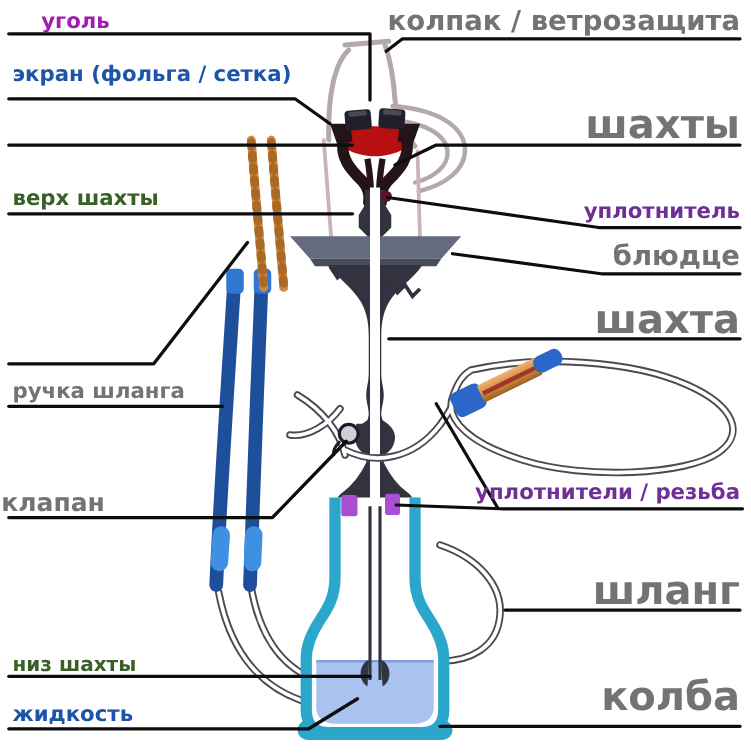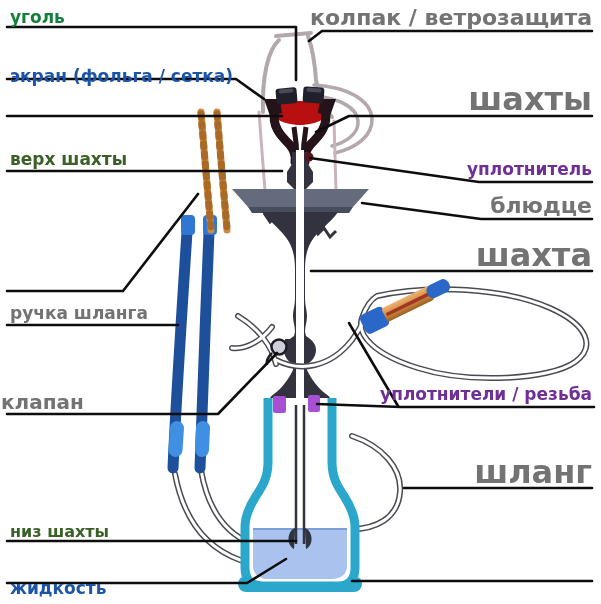--- a/index.html
+++ b/index.html
@@ -6,22 +6,22 @@
   #stage{position:relative;width:601px;height:604px;background:#fff;overflow:hidden;
          font-family:"DejaVu Sans",sans-serif;}
   #art{position:absolute;left:0;top:0;}
   .lbl{position:absolute;font-weight:bold;white-space:nowrap;line-height:1.05;}
   .sm{font-size:17px;}
   .sm2{font-size:16px;}
   .md{font-size:20px;}
   .lg{font-size:22px;}
   .xl{font-size:32px;}
   .r{right:9px;text-align:right;}
-  .c-blue{color:#1c55a8;margin-top:16px;}
-  .c-navy{color:#15803d;}
+  .c-blue{color:#1c55a8;}
+  .c-navy{color:#a21caf;margin-left:23px;}
   .c-green{color:#3a6028;}
   .c-maroon{color:#737373;}
   .c-purple{color:#6f2f96;}
 </style>
 </head>
 <body>
 
 <div id="stage">
 
 <svg id="art" width="601" height="604" viewBox="0 0 601 604">
@@ -183,14 +183,15 @@
 <div class="lbl sm2 c-green" style="left:10px;top:524px">низ шахты</div>
 <div class="lbl sm c-blue" style="left:10px;top:564px">жидкость</div>
 
 <div class="lbl lg r c-maroon" style="top:6px">колпак / ветрозащита</div>
 <div class="lbl xl r c-maroon" style="top:83px">шахты</div>
 <div class="lbl sm r c-purple" style="top:161px">уплотнитель</div>
 <div class="lbl lg r c-maroon" style="top:194px">блюдце</div>
 <div class="lbl xl r c-maroon" style="top:239px">шахта</div>
 <div class="lbl sm r c-purple" style="top:386px">уплотнители / резьба</div>
 <div class="lbl xl r c-maroon" style="top:456px">шланг</div>
+<div class="lbl xl r c-maroon" style="top:541px">колба</div>
 
 </div>
 
 </body></html>

